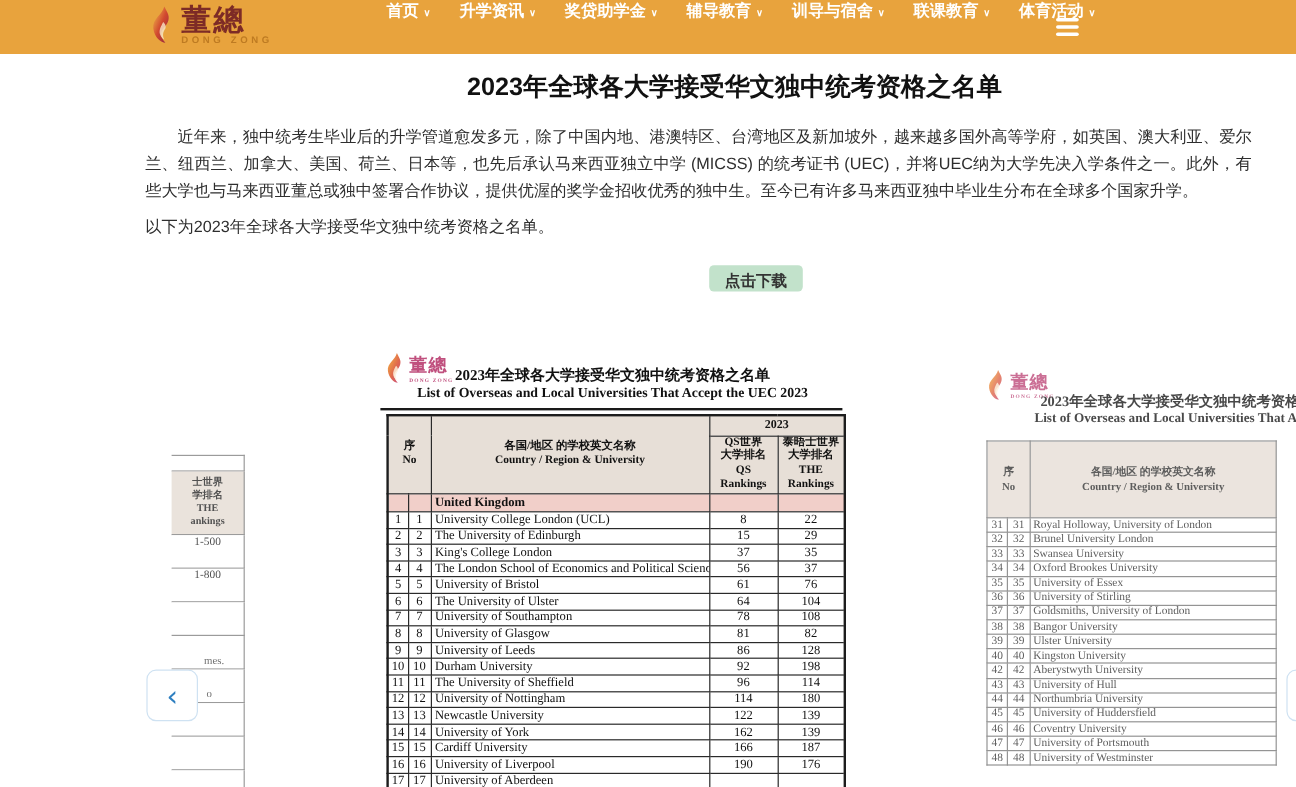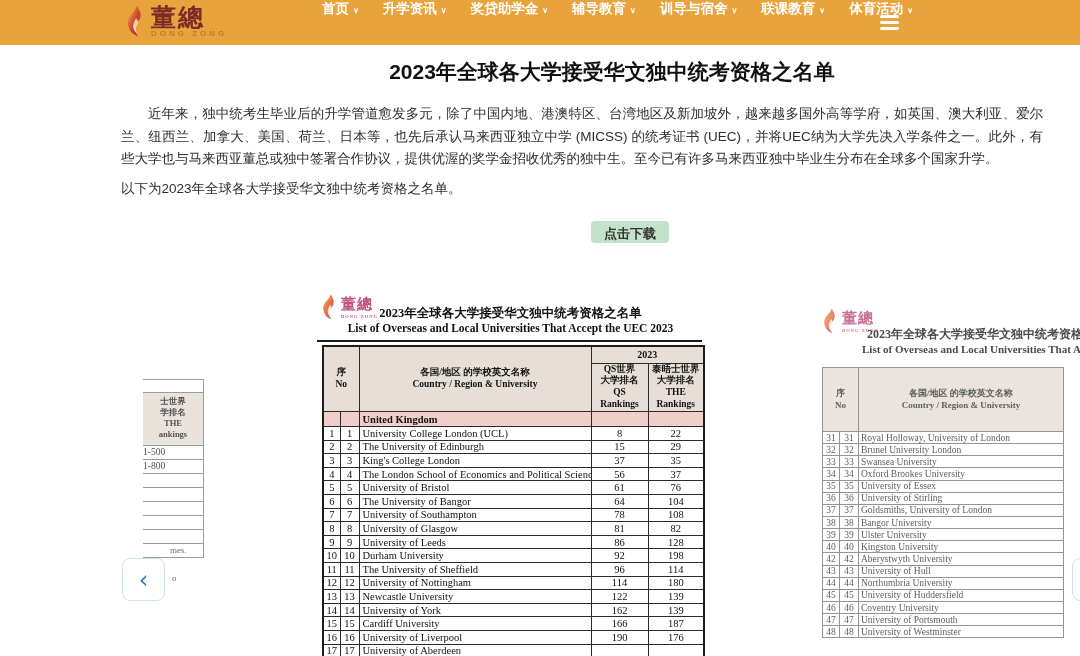--- a/index.html
+++ b/index.html
@@ -59,21 +59,21 @@
   .right-table { position:absolute; top:67px; left:7px; width:241px; border:1.5px solid #6d6d6d; color:#3a3a3a; }
   .right-table th, .right-table td { border:1px solid #7d7d7d; overflow:hidden; }
   .right-table th { background:#E7DFD7; font-size:9px; font-weight:bold; text-align:center; white-space:pre-line; line-height:1.3; height:64px; }
   .right-table td { font-size:9.5px; height:12.15px; padding:0 2px; }
 
   
   .left-frag { position:absolute; left:143px; top:366px; width:61px; opacity:.85; font-family:Liberation Serif, serif;margin-top:13px; }
   .lf-cell { border:1px solid #8a8a8a; border-left:none; background:#fff; }
   .lf-band { height:14px; }
   .lf-head { height:53px; background:#E7DFD7; font-size:8.5px; font-weight:bold; text-align:center; white-space:pre-line; line-height:1.3; padding-top:3px; color:#333; border-top:none; }
-  .lf-row { height:14px; font-size:9.5px; text-align:left; color:#333; border-top:none; line-height:13px; }
+  .lf-row { height:28px; font-size:9.5px; text-align:center; color:#333; border-top:none; line-height:13px; }
   .text-frag { position:absolute; font-family:"Liberation Serif", serif; font-size:9px; color:#555; opacity:.85; }
   .frag-1 { left:170px; top:545px; }
   .frag-2 { left:172px; top:573px; }
 
   
   .nav-arrow { position:absolute; width:43px; height:43px; background:#fff; border:1px solid #cfe2f2; border-radius:8px; display:flex; align-items:center; justify-content:center; color:#2e7fc0; font-size:24px; line-height:1; cursor:pointer; font-family:"DejaVu Sans", sans-serif; }
   .arrow-prev { left:122px; top:558px; }
   .arrow-next { left:1072px; top:558px; }
 </style>
 </head>
@@ -270,21 +270,21 @@
             <td class="num">5</td>
             <td class="num">5</td>
             <td class="name">University of Bristol</td>
             <td class="num">61</td>
             <td class="num">76</td>
           </tr>
 
           <tr>
             <td class="num">6</td>
             <td class="num">6</td>
-            <td class="name">The University of Bangor</td>
+            <td class="name">The University of Ulster</td>
             <td class="num">64</td>
             <td class="num">104</td>
           </tr>
 
           <tr>
             <td class="num">7</td>
             <td class="num">7</td>
             <td class="name">University of Southampton</td>
             <td class="num">78</td>
             <td class="num">108</td>

